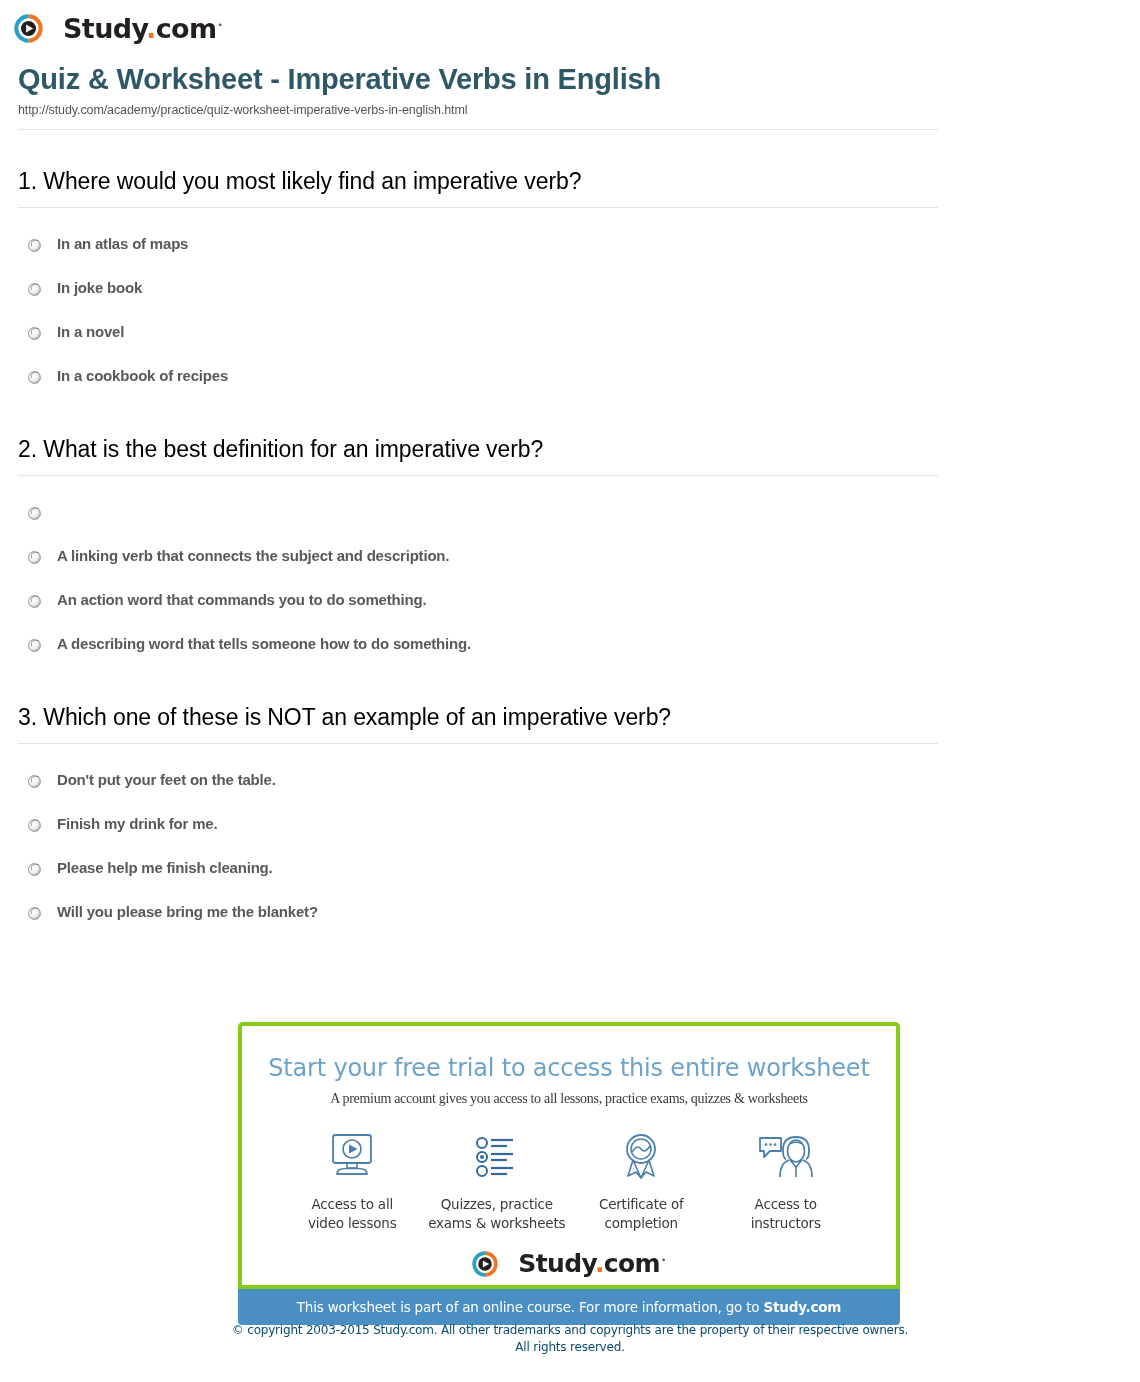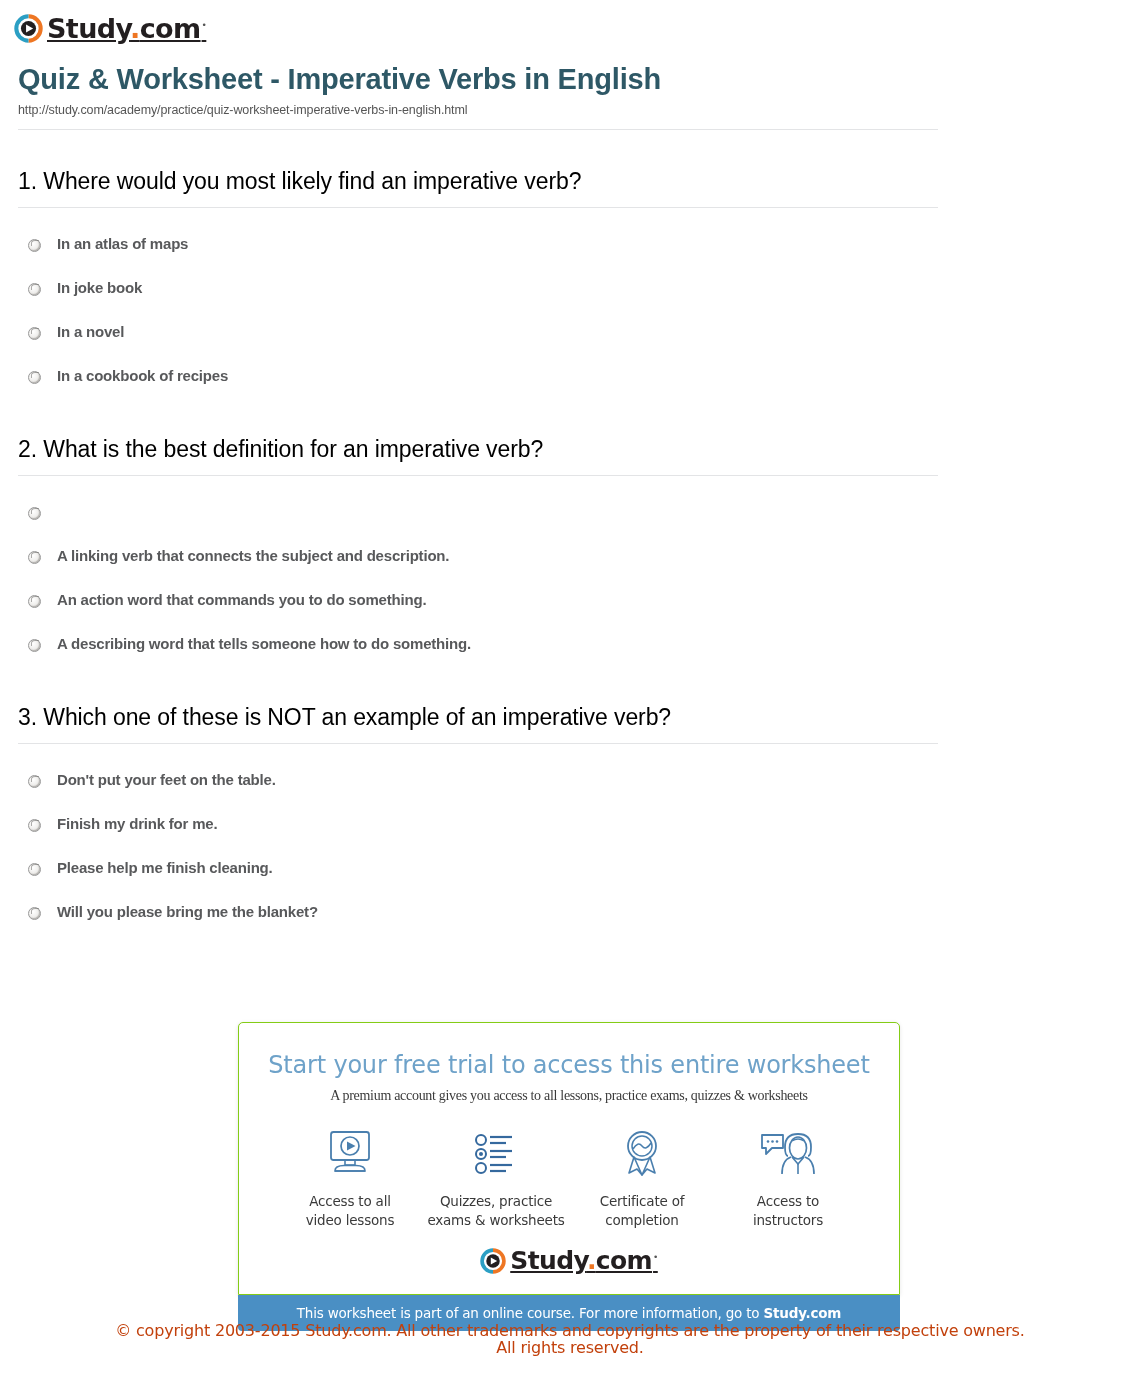--- a/index.html
+++ b/index.html
@@ -24,23 +24,22 @@
     display: flex; align-items: center;
     height: 36px;
   }
   .logo-mark { width: 29px; height: 29px; display: block; }
   .logo-word {
     font-family: "DejaVu Sans", sans-serif;
     font-size: 27px;
     font-weight: 600;
     color: #231f20;
     letter-spacing: -0.6px;
-    margin-left: 4px;
+    margin-left: 20px;
     line-height: 1;
-    text-decoration: underline;
   }
   .logo-word .dot { color: #ee7623; }
   .logo-tm {
     font-size: 9px; color: #555; vertical-align: super;
     margin-left: 1px; font-weight: 400;
   }
 
   
   .sheet {
     position: absolute;
@@ -122,24 +121,24 @@
   }
 
   
   .promo-wrap {
     position: absolute;
     left: 238px; top: 1022px;
     width: 662px;
   }
   .promo-card {
     background: #ffffff;
-    border: 1px solid #84cc16;
+    border: 4px solid #84cc16;
     border-radius: 5px 5px 0 0;
     box-shadow: 0 1px 4px rgba(0,0,0,0.10);
-    padding: 22px 20px 14px 20px;
+    padding: 22px 20px 2px 20px;
     text-align: center;
   }
   .promo-title {
     font-family: "DejaVu Sans", sans-serif;
     font-size: 24px;
     font-weight: 400;
     color: #6ea2c9;
     margin: 6px 0 8px 0;
     letter-spacing: -0.2px;
     line-height: 1.2;
@@ -197,22 +196,22 @@
   }
   .promo-bar b { font-weight: bold; }
 
   
   .footer {
     position: absolute;
     left: 0; top: 1322px;
     width: 1140px;
     text-align: center;
     font-family: "DejaVu Sans", sans-serif;
-    font-size: 16px;
-    color: #c2410c;
+    font-size: 12px;
+    color: #0c4a6e;
     line-height: 17px;
     letter-spacing: -0.2px;
   }
 </style>
 </head>
 <body>
 
 <div class="top-logo">
   <svg class="logo-mark" viewBox="0 0 40 40">
     <path d="M20 3.2 A16.8 16.8 0 0 1 20 36.8" fill="none" stroke="#ee7623" stroke-width="5.6"></path>

